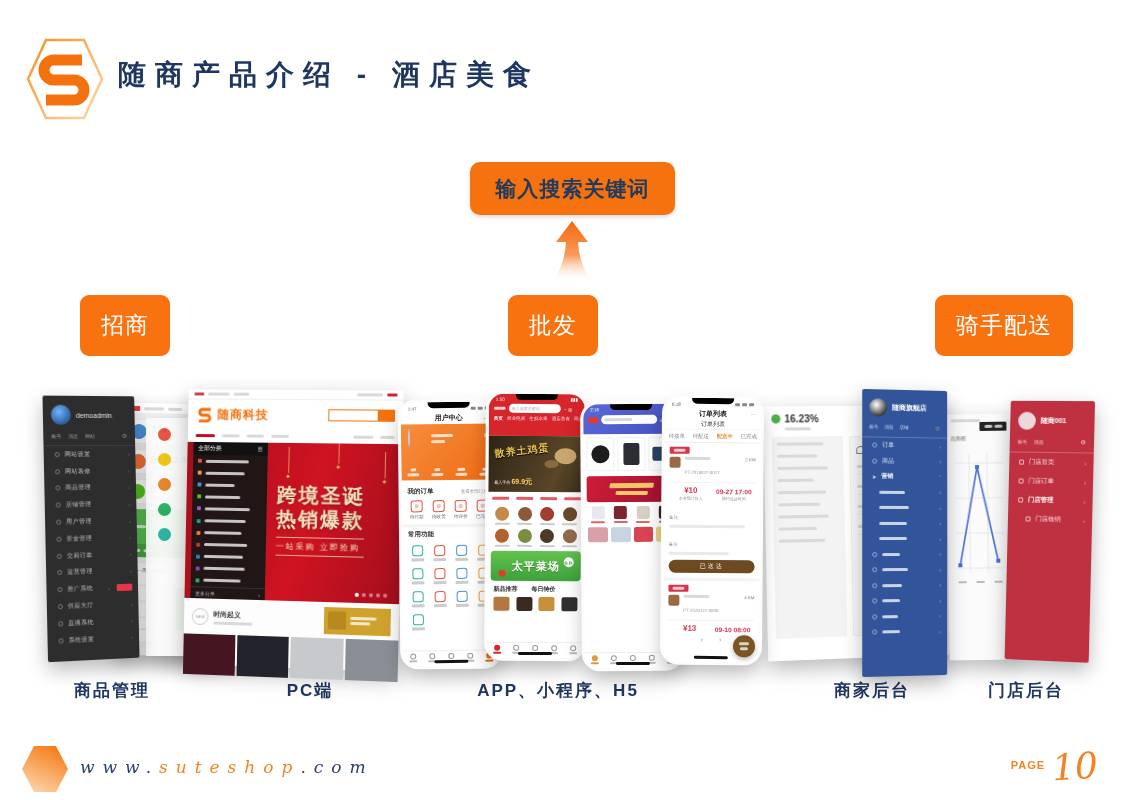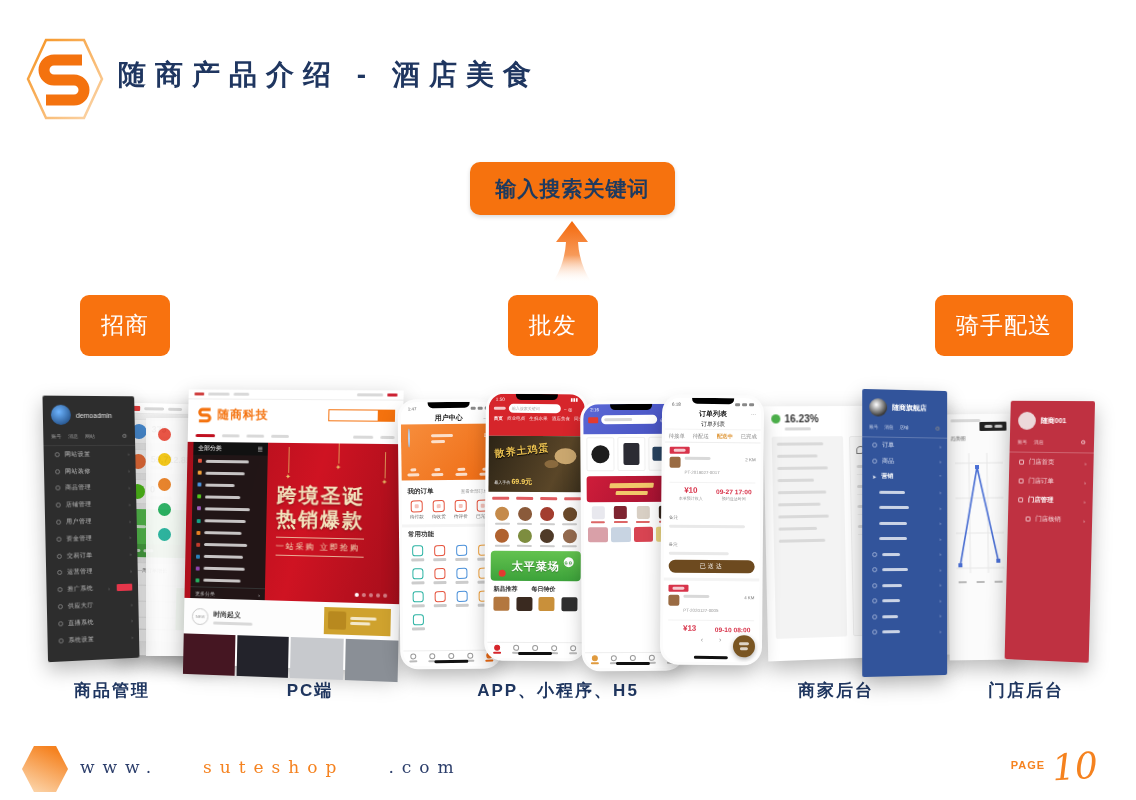--- a/index.html
+++ b/index.html
@@ -247,21 +247,21 @@
   .sr-row:nth-child(4) { padding-left:18px; }
   .sr-row .chev { margin-left:auto; font-size:6px; color:#e8b9bf; }
 
   
   .t-label { top:679px; transform:translateX(-50%); font-size:17px; font-weight:bold; color:#1f3660; letter-spacing:2px; white-space:nowrap; }
 
   
   .hex { left:22px; top:746px; width:46px; height:46px;
          clip-path:polygon(26% 0,74% 0,100% 50%,74% 100%,26% 100%,0 50%);
          background:linear-gradient(205deg,#f58220 15%,#fcd7ae 95%); }
-  .site { left:80px; top:757px; font-family:"DejaVu Serif",serif; font-size:17px; letter-spacing:8px; display:flex;gap:44px; }
+  .site { left:80px; top:757px; font-family:"DejaVu Serif",serif; font-style:italic; font-size:17px; letter-spacing:8px; display:flex; }
   .site .nv { color:#2c3e6b; }
   .site .og { color:#f5821f; }
   .pageno { right:38px; top:746px; display:flex; align-items:flex-start; gap:7px; color:#f5821f; }
   .pageno .pl { font-size:11px; font-weight:bold; letter-spacing:1px; margin-top:13px; }
   .pageno .pn { font-family:"DejaVu Serif",serif; font-style:italic; font-size:36px; transform:rotate(-4deg); }
 </style>
 </head>
 <body>
 
 <div class="abs logo">
@@ -1132,21 +1132,21 @@
         <span class="lb">门店核销</span>
         <span class="chev">›</span>
       </div>
       </div>
   </div>
 </div>
 
 <div class="abs t-label" style="left:112px">商品管理</div>
 <div class="abs t-label" style="left:310px">PC端</div>
 <div class="abs t-label" style="left:558px">APP、小程序、H5</div>
-<div class="abs t-label" style="left:836px">商家后台</div>
+<div class="abs t-label" style="left:872px">商家后台</div>
 <div class="abs t-label" style="left:1026px">门店后台</div>
 
 <div class="abs hex"></div>
 <div class="abs site">
   <span class="nv">www.</span>
     <span class="og">suteshop</span>
     <span class="nv">.com</span>
 </div>
 <div class="abs pageno">
   <span class="pl">PAGE</span>

